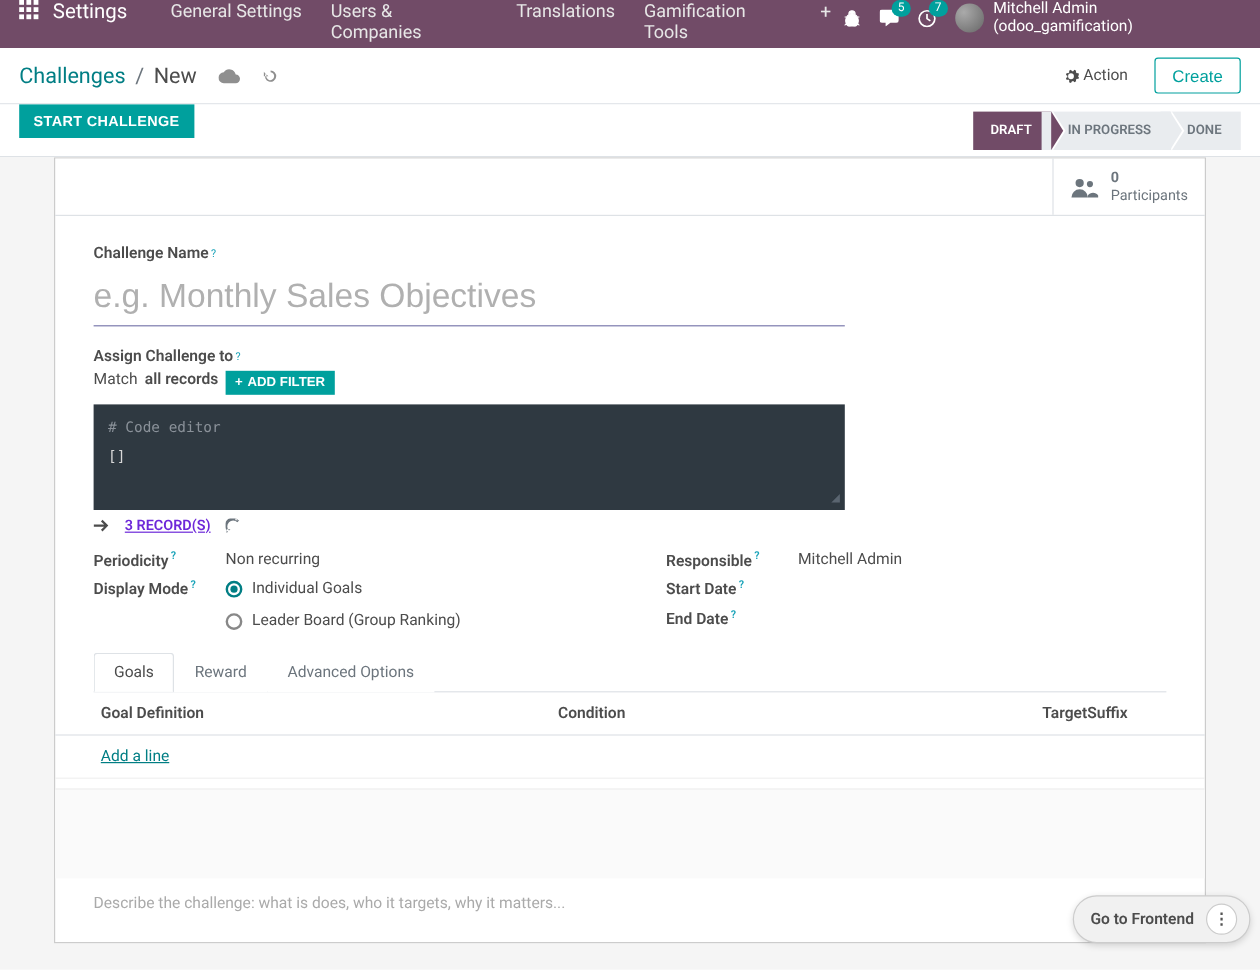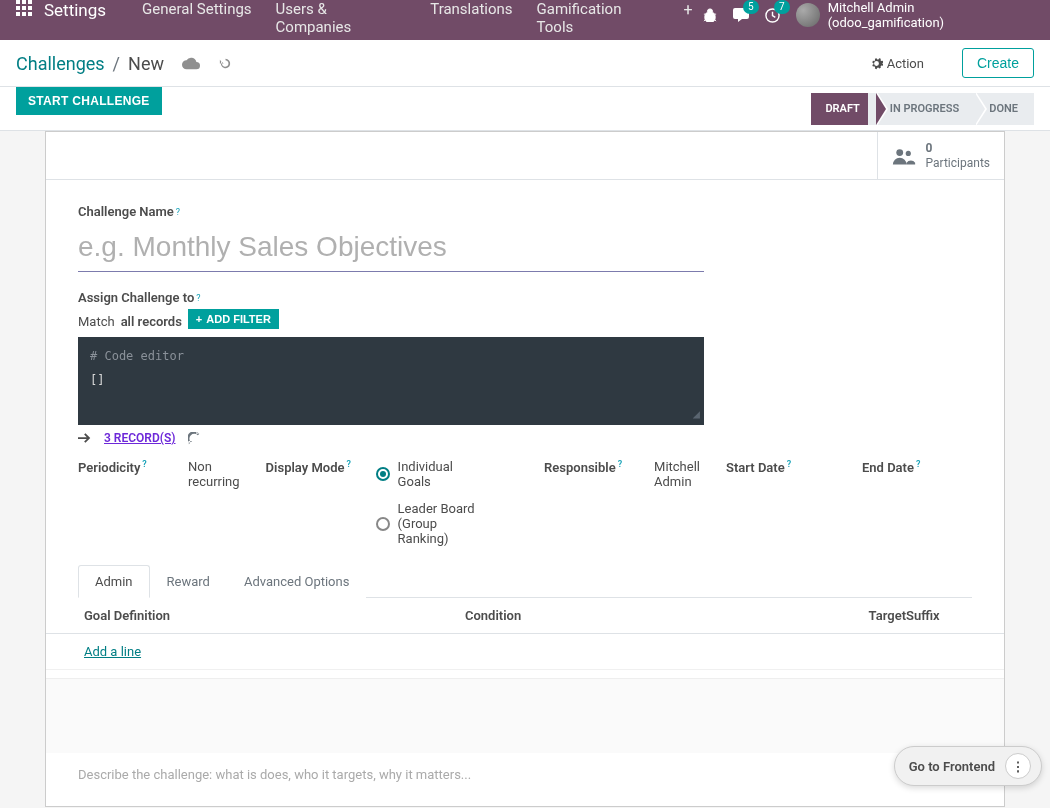--- a/index.html
+++ b/index.html
@@ -18,21 +18,21 @@
 .user-block{display:flex;align-items:center;gap:8px;color:#fff;cursor:pointer}
 .avatar{width:24px;height:24px;border-radius:50%;background:radial-gradient(circle at 30% 30%,#aaa,#666)}
 .controlbar{background:#fff;border-bottom:1px solid #dee2e6;height:47px;display:flex;align-items:center;padding:0 16px}
 .breadcrumb{display:flex;align-items:center;font-size:18px;gap:8px}
 .breadcrumb a{color:#017E84;text-decoration:none}
 .breadcrumb .sep{color:#6c757d}
 .breadcrumb .current{color:#4c4c4c}
 .bc-icon{color:#8f8f8f;margin-left:10px;cursor:pointer;font-size:16px}
 .ctrl-spacer{flex:1}
 .action-btn{display:flex;align-items:center;gap:4px;color:#4c4c4c;cursor:pointer;padding:6px 10px}
-.create-btn{border:1px solid #00A09D;color:#00A09D;background:#fff;padding:6px 14px;border-radius:3px;margin-left:28px;cursor:pointer;font-weight:500;font-size:14px}
+.create-btn{border:1px solid #00A09D;color:#00A09D;background:#fff;padding:6px 14px;border-radius:3px;margin-left:12px;cursor:pointer;font-weight:500;font-size:14px}
 .statusbar{background:#fff;height:44px;display:flex;align-items:flex-start;padding:0 16px;border-bottom:1px solid #dee2e6}
 .start-btn{background:#00A09D;color:#fff;border:none;padding:7px 12px;font-size:12px;font-weight:600;cursor:pointer;letter-spacing:0.3px}
 .status-spacer{flex:1}
 .status-steps{display:flex;align-items:center;height:100%}
 .step{position:relative;padding:0 16px 0 22px;height:32px;display:flex;align-items:center;font-size:11px;font-weight:600;background:#e9ecef;color:#6c757d;margin-left:-8px}
 .step:first-child{margin-left:0;padding-left:14px}
 .step::after{content:"";position:absolute;right:-10px;top:0;width:0;height:0;border-top:16px solid transparent;border-bottom:16px solid transparent;border-left:10px solid #e9ecef;z-index:2}
 .step::before{content:"";position:absolute;right:-12px;top:-1px;width:0;height:0;border-top:17px solid transparent;border-bottom:17px solid transparent;border-left:11px solid #fff;z-index:1}
 .step.active{background:#714B67;color:#fff}
 .step.active::after{border-left-color:#714B67}
@@ -45,33 +45,33 @@
 .stat-btn svg{fill:#6c757d}
 .stat-lines{display:flex;flex-direction:column;line-height:1.2}
 .stat-lines .n{font-weight:700}
 .sheet-body{padding:24px 32px 8px}
 .lblrow{display:flex;align-items:center;margin-bottom:4px}
 .lbl{font-size:13px;font-weight:600;color:#4c4c4c}
 .help{color:#17a2b8;font-size:9px;vertical-align:super;margin-left:2px;cursor:pointer}
 .bigfield input{width:100%;border:none;border-bottom:1px solid #7C7BAD;font-size:28px;color:#888;padding:8px 0;outline:none}
 .bigfield input::placeholder{color:#b0b0b0}
 .bigfield{margin-bottom:18px;max-width:626px}
-.match-row{display:flex;align-items:flex-end;gap:6px;margin-bottom:8px;font-size:13px}
+.match-row{display:flex;align-items:flex-start;gap:6px;margin-bottom:8px;font-size:13px}
 .match-row b{font-weight:600}
 .addfilter{background:#00A09D;color:#fff;border:none;font-size:11px;font-weight:600;padding:4px 8px;cursor:pointer;display:flex;align-items:center;gap:4px}
 .codebox{background:#2f3941;color:#c7c7c7;font-family:monospace;font-size:12px;padding:12px;height:88px;position:relative;margin-bottom:6px;max-width:626px}
 .codebox .cmt{color:#8a9199}
 .codebox .val{color:#d8d8d8;margin-top:10px}
 .codebox .corner{position:absolute;right:4px;bottom:4px;color:#5a6570}
 .records-row{display:flex;align-items:center;gap:12px;font-size:12px;margin-bottom:14px}
 .records-row .arrow{color:#4c4c4c}
 .records-row .rlink{color:#6d28d9;font-weight:600}
 .refresh{color:#6c757d;cursor:pointer}
 .two-cols{display:flex;gap:60px;margin-bottom:18px}
-.col{flex:1;display:flex;flex-direction:row;gap:26px}
+.col{flex:1;display:flex;flex-direction:column;gap:8px}
 .field-row{display:flex;align-items:flex-start;font-size:13px}
 .field-row .lblcell{width:110px;flex-shrink:0;font-weight:600}
 .field-row .valcell{flex:1;color:#4c4c4c}
 .radio-stack{display:flex;flex-direction:column;gap:12px}
 .radio-line{display:flex;align-items:center;gap:8px}
 .radio{width:14px;height:14px;border-radius:50%;border:2px solid #888;display:inline-flex;align-items:center;justify-content:center;flex-shrink:0}
 .radio.checked{border-color:#017E84}
 .radio.checked::after{content:"";width:6px;height:6px;border-radius:50%;background:#017E84}
 .tabs{display:flex;border-bottom:1px solid #dee2e6;margin-top:8px}
 .tab{padding:8px 16px;font-size:13px;color:#6c757d;cursor:pointer;border:1px solid transparent;border-bottom:none;position:relative;top:1px;background:#fff}
@@ -279,21 +279,21 @@
           <div class="field-row">
             <div class="lblcell">
               <span>End Date</span><span class="help">?</span>
             </div>
             <div class="valcell"></div>
           </div>
         </div>
       </div>
 
       <div class="tabs">
-        <div class="tab active">Admin</div>
+        <div class="tab active">Goals</div>
         <div class="tab">Reward</div>
         <div class="tab">Advanced Options</div>
       </div>
 
       <div class="goals-table">
         <div class="hdr">
           <div class="c1">Goal Definition</div>
           <div class="c2">Condition</div>
           <div class="c3">Target</div>
           <div class="c4">Suffix</div>

